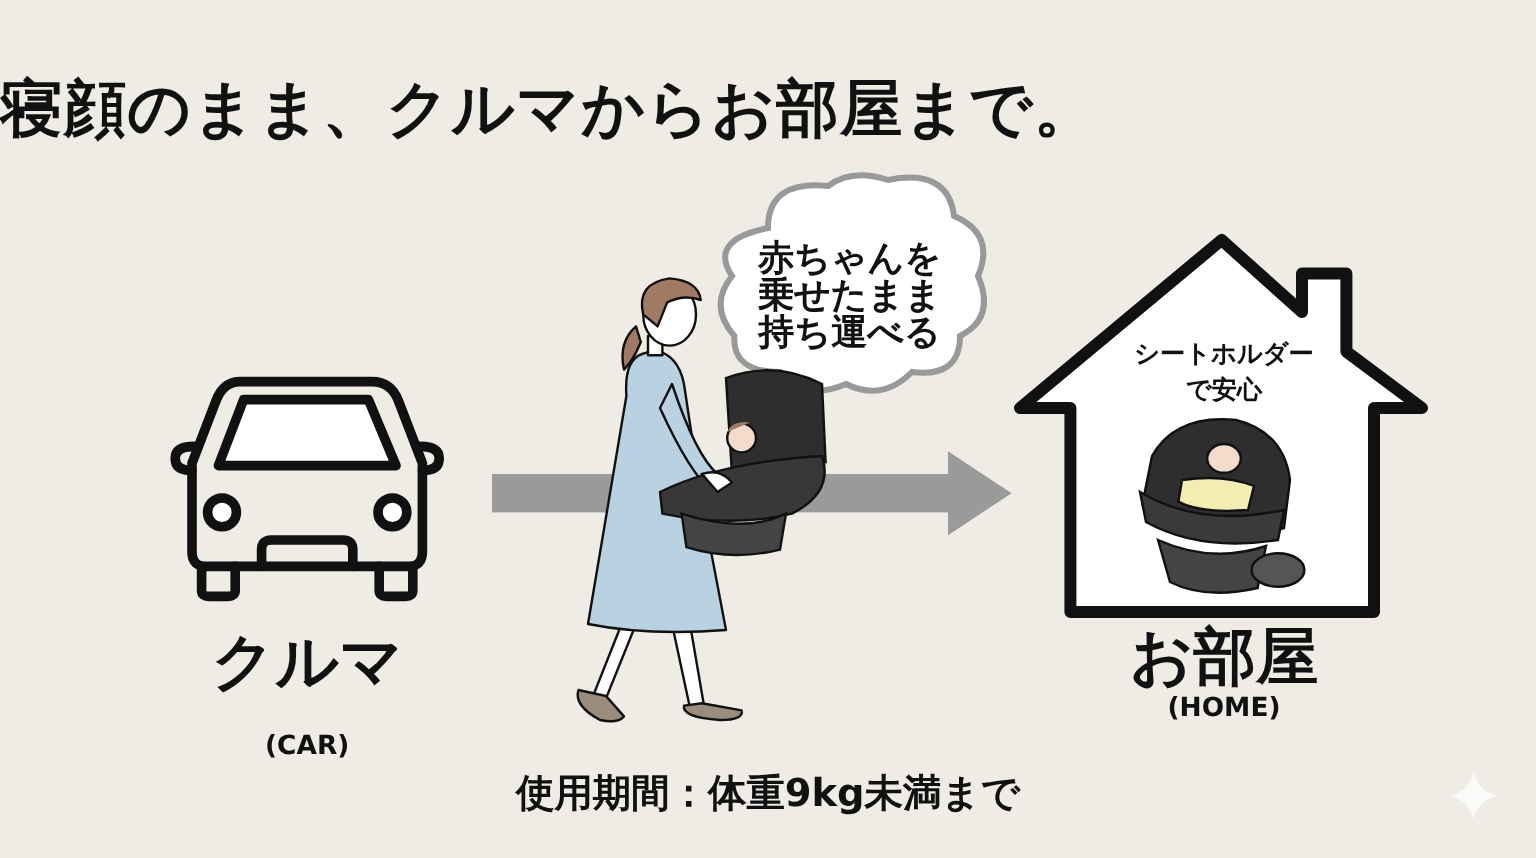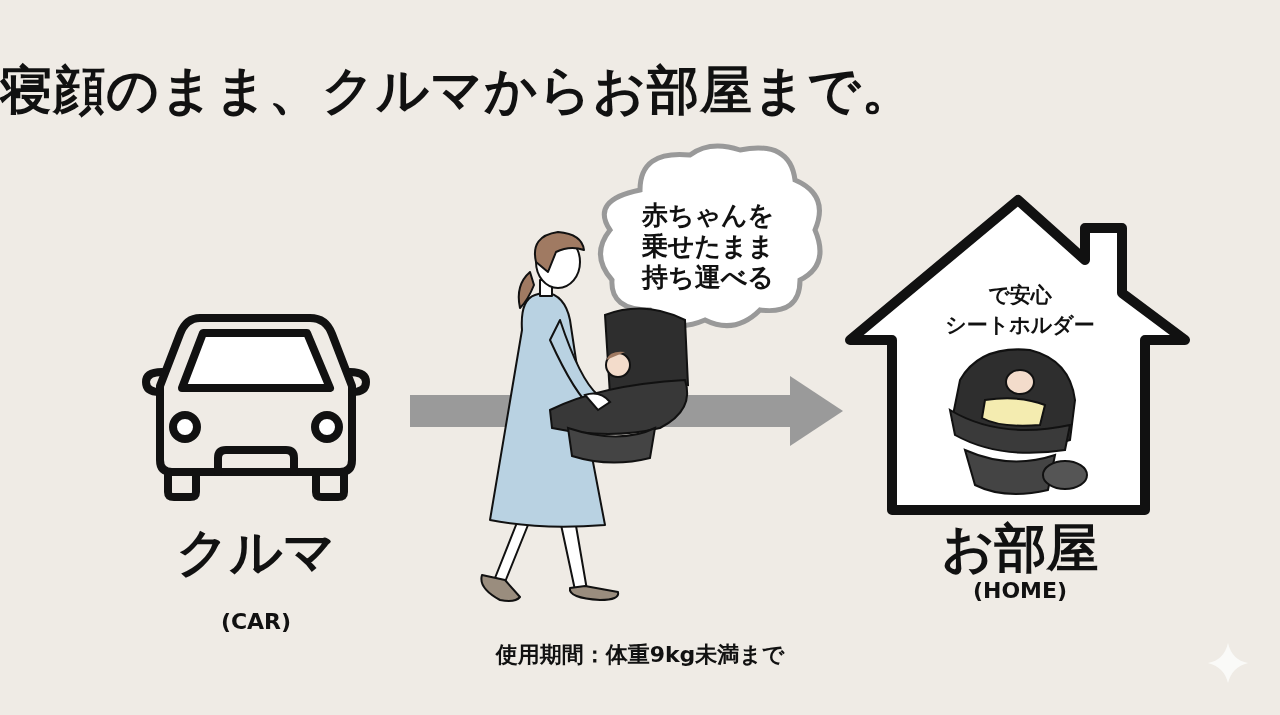--- a/index.html
+++ b/index.html
@@ -14,25 +14,25 @@
       font-size: 52px; font-weight: bold; letter-spacing: 1px; color: #111;
     }
     .label-big {
       position: absolute; text-align: center; font-weight: bold; font-size: 52px; line-height: 44px;
     }
     .label-sub {
       position: absolute; text-align: center; font-weight: bold; font-size: 22px; line-height: 26px;
     }
     .footer {
       position: absolute; left: 0; top: 640px; width: 1280px; text-align: center;
-      font-size: 22px; font-weight: bold;
+      font-size: 32px; font-weight: bold;
     }
     .bubble-text {
       position: absolute; left: 608px; top: 200px; width: 200px; text-align: center;
-      font-size: 26px; font-weight: bold; line-height: 31px;
+      font-size: 30px; font-weight: bold; line-height: 31px;
     }
     .house-text {
       position: absolute; left: 900px; top: 280px; width: 240px; text-align: center;
       font-size: 21px; font-weight: bold; line-height: 30px;
     }
     svg { position: absolute; left: 0; top: 0; }
   </style>
 </head>
 <body>
 
@@ -105,22 +105,22 @@
   </g>
 </svg>
 
 <div class="bubble-text">
   <div>赤ちゃんを</div>
   <div>乗せたまま</div>
   <div>持ち運べる</div>
 </div>
 
 <div class="house-text">
+  <div>シートホルダー</div>
   <div>で安心</div>
-  <div>シートホルダー</div>
 </div>
 
 <div class="label-big" style="left:150px; top:530px; width:212px;">クルマ</div>
 <div class="label-sub" style="left:150px; top:578px; width:212px;margin-top:31px;">(CAR)</div>
 
 <div class="label-big" style="left:920px; top:514px; width:200px;margin-top:12px;">お部屋</div>
 <div class="label-sub" style="left:920px; top:578px; width:200px;">(HOME)</div>
 
 <div class="footer">使用期間：体重9kg未満まで</div>
 

